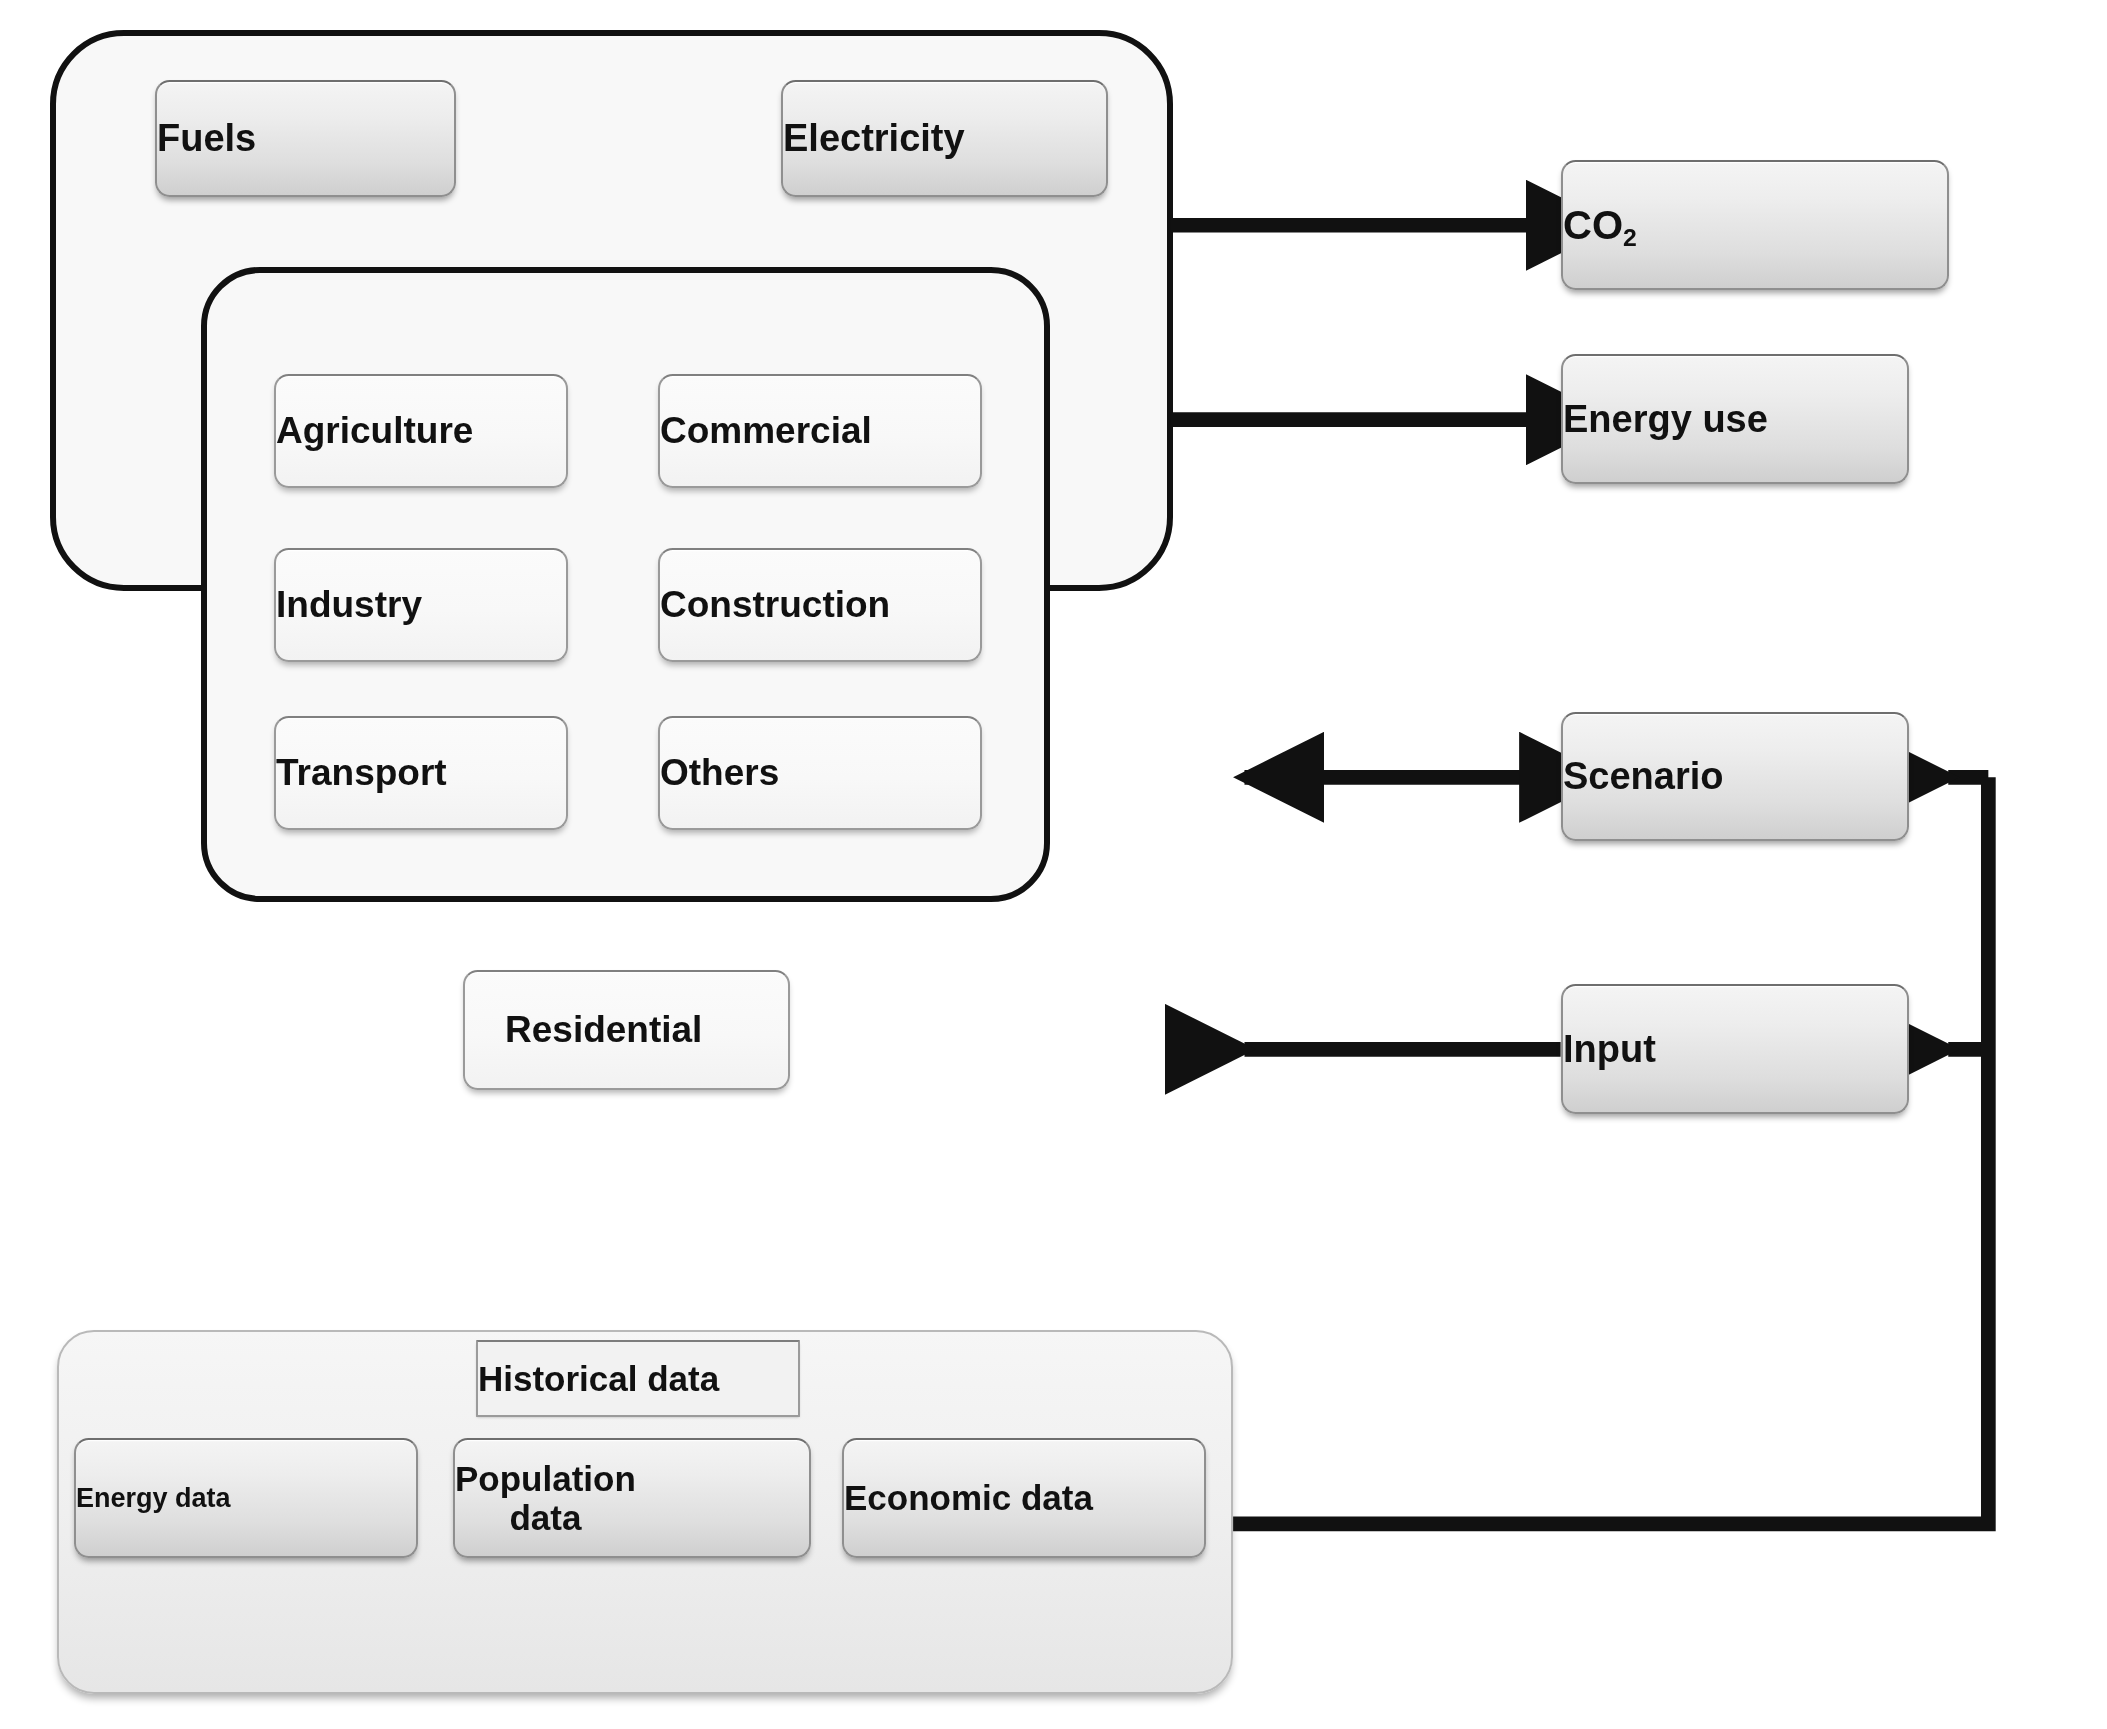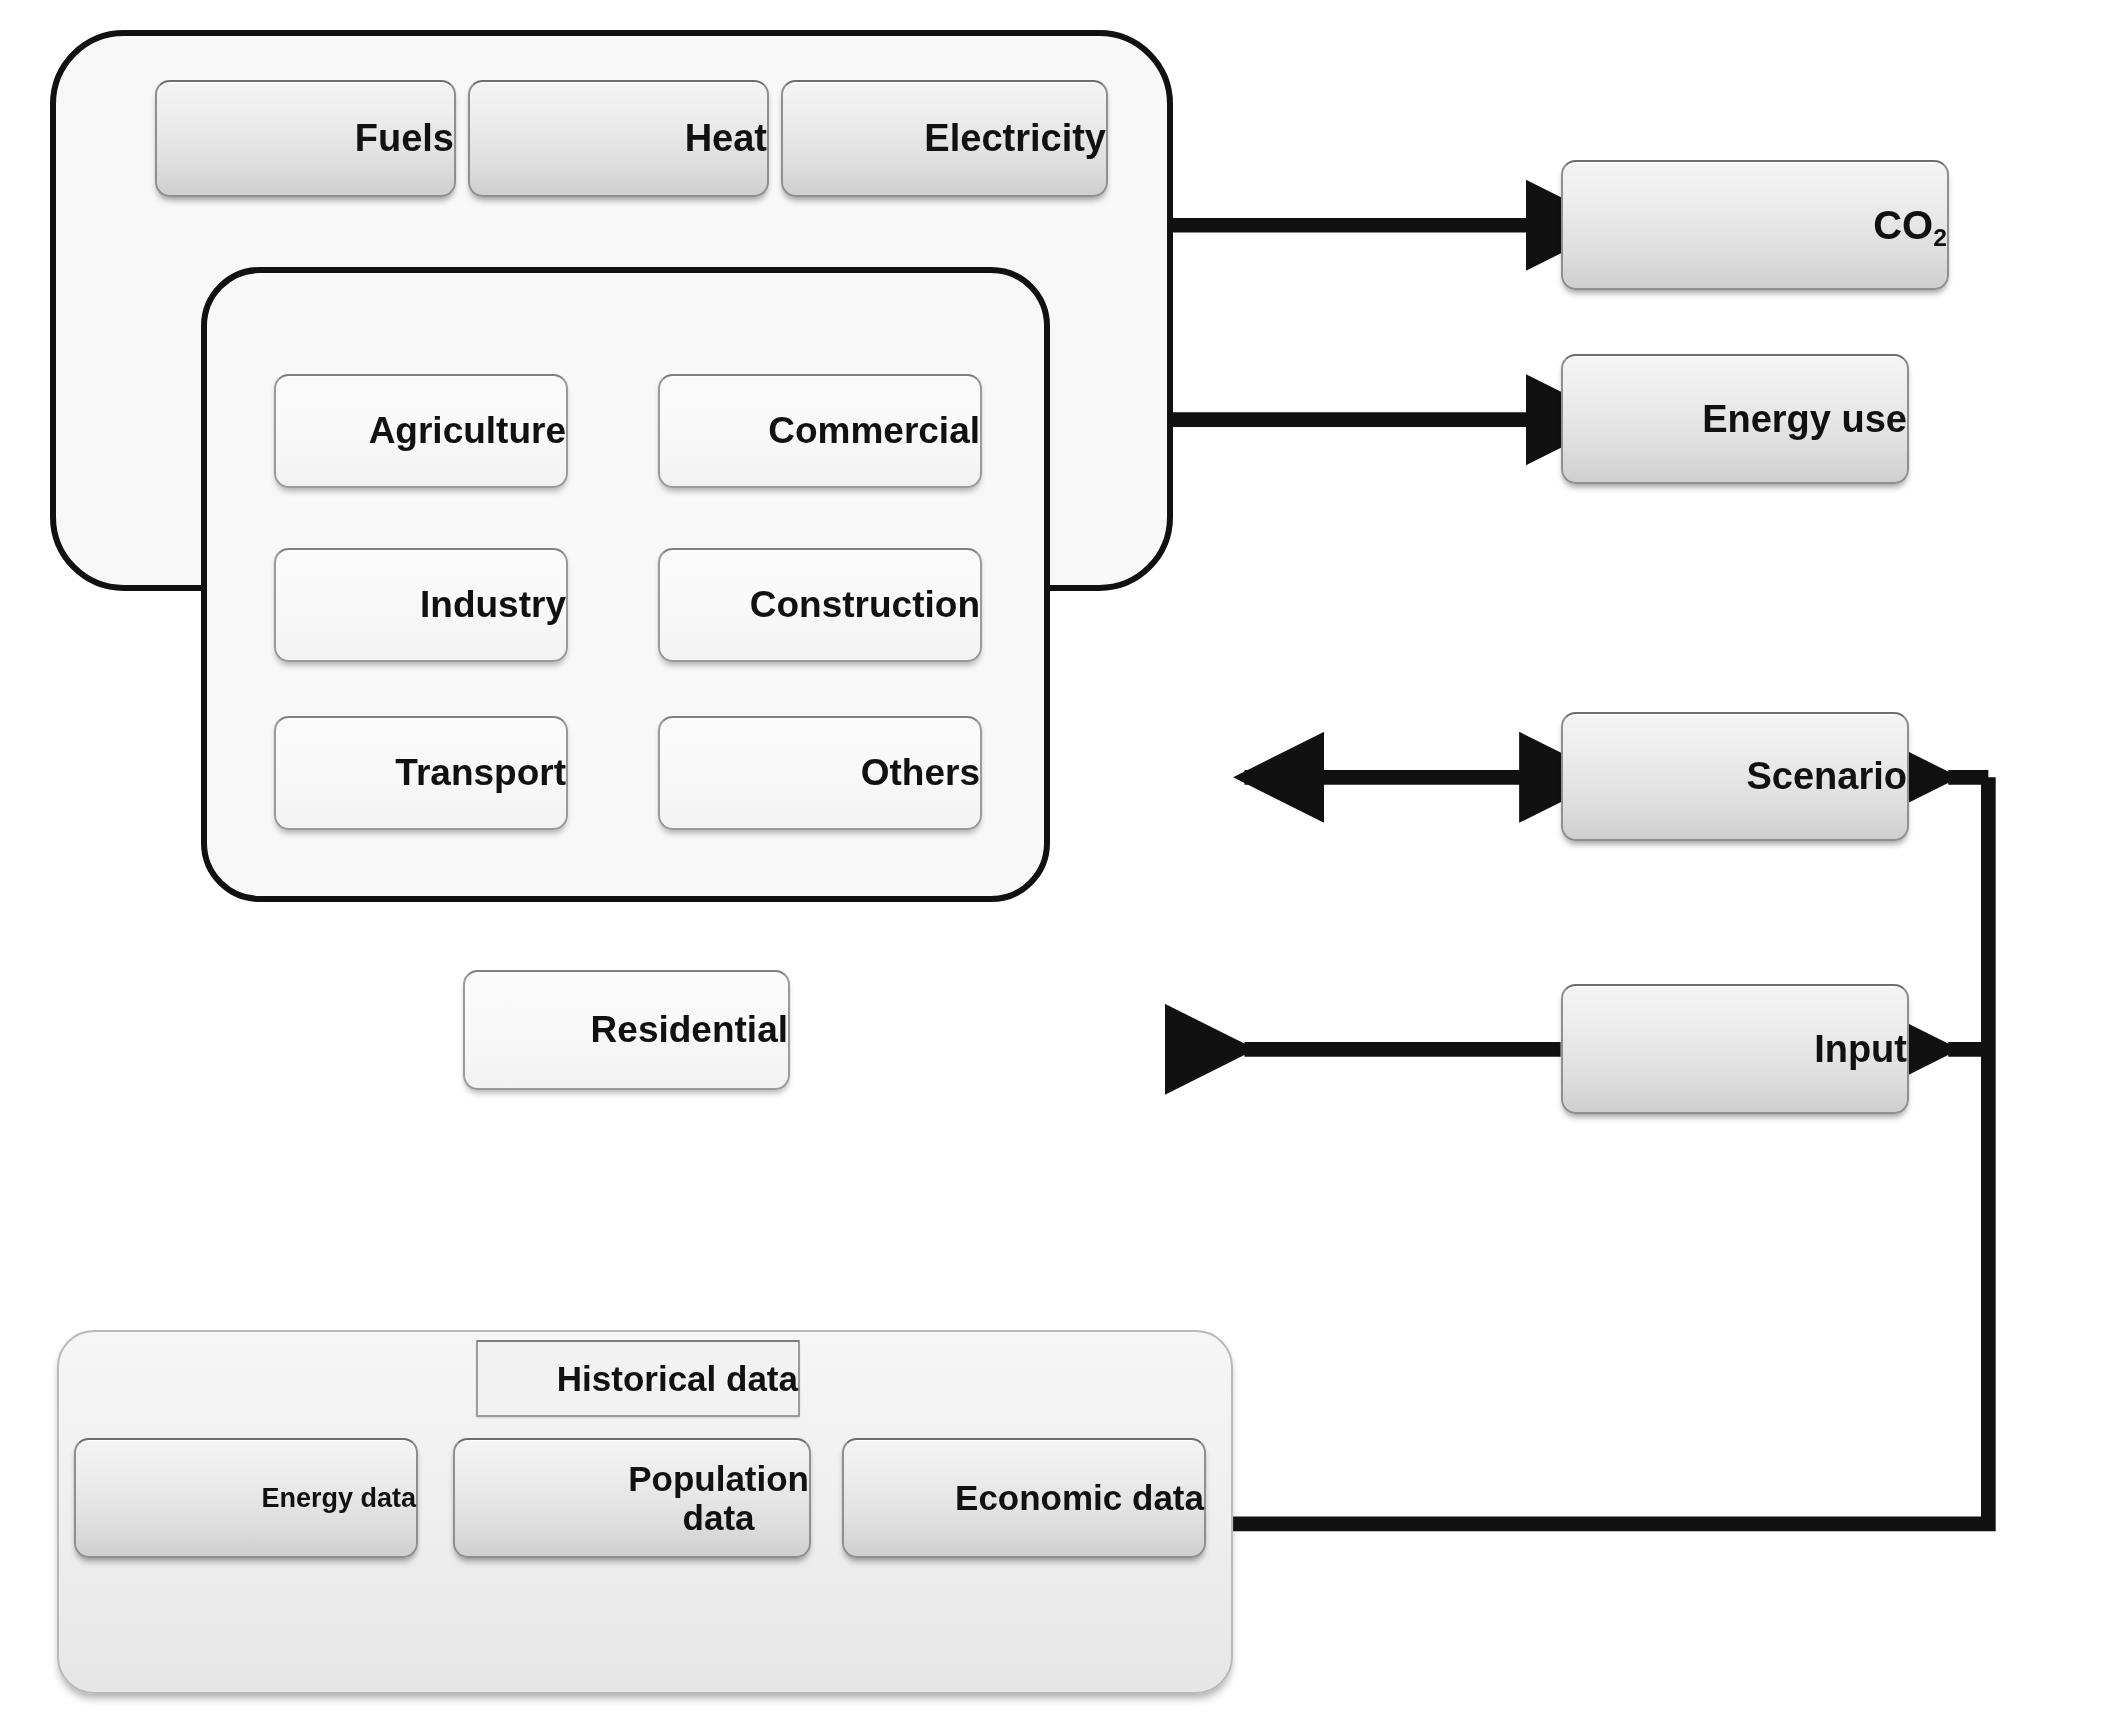--- a/index.html
+++ b/index.html
@@ -13,21 +13,21 @@
     width:2108px;
     height:1729px;
     background:#ffffff;
     overflow:hidden;
   }
   
   .node{
     position:absolute;
     display:flex;
     align-items:center;
-    justify-content:flex-end;
+    justify-content:flex-start;
     text-align:center;
     color:#111111;
     font-weight:bold;
     line-height:1.12;
     box-sizing:border-box;
     z-index:6;
   }
   
   .chip{
     background:linear-gradient(to bottom,#f4f4f4 0%,#ededed 30%,#dedede 72%,#cfcfcf 100%);
@@ -132,23 +132,20 @@
     <g>
       <path d="M1845,2280 L2975,2280 L2975,1163" stroke="#111111" stroke-width="22" fill="none" stroke-linejoin="miter"></path>
     </g>
   </svg>
 
   <div class="outer-box" style="left:50px; top:30px; width:1123px; height:561px;"></div>
 
   <div class="node chip" style="left:155px; top:80px; width:301px; height:117px; font-size:38px;">
     <span>Fuels</span>
   </div>
-  <div class="node chip" style="left:468px; top:80px; width:301px; height:117px; font-size:38px;">
-    <span>Heat</span>
-  </div>
   <div class="node chip" style="left:781px; top:80px; width:327px; height:117px; font-size:38px;">
     <span>Electricity</span>
   </div>
 
   <div class="inner-box" style="left:201px; top:267px; width:849px; height:635px;"></div>
 
   <div class="node chip-light" style="left:274px; top:374px; width:294px; height:114px; font-size:37px;">
     <span>Agriculture</span>
   </div>
   <div class="node chip-light" style="left:658px; top:374px; width:324px; height:114px; font-size:37px;">

